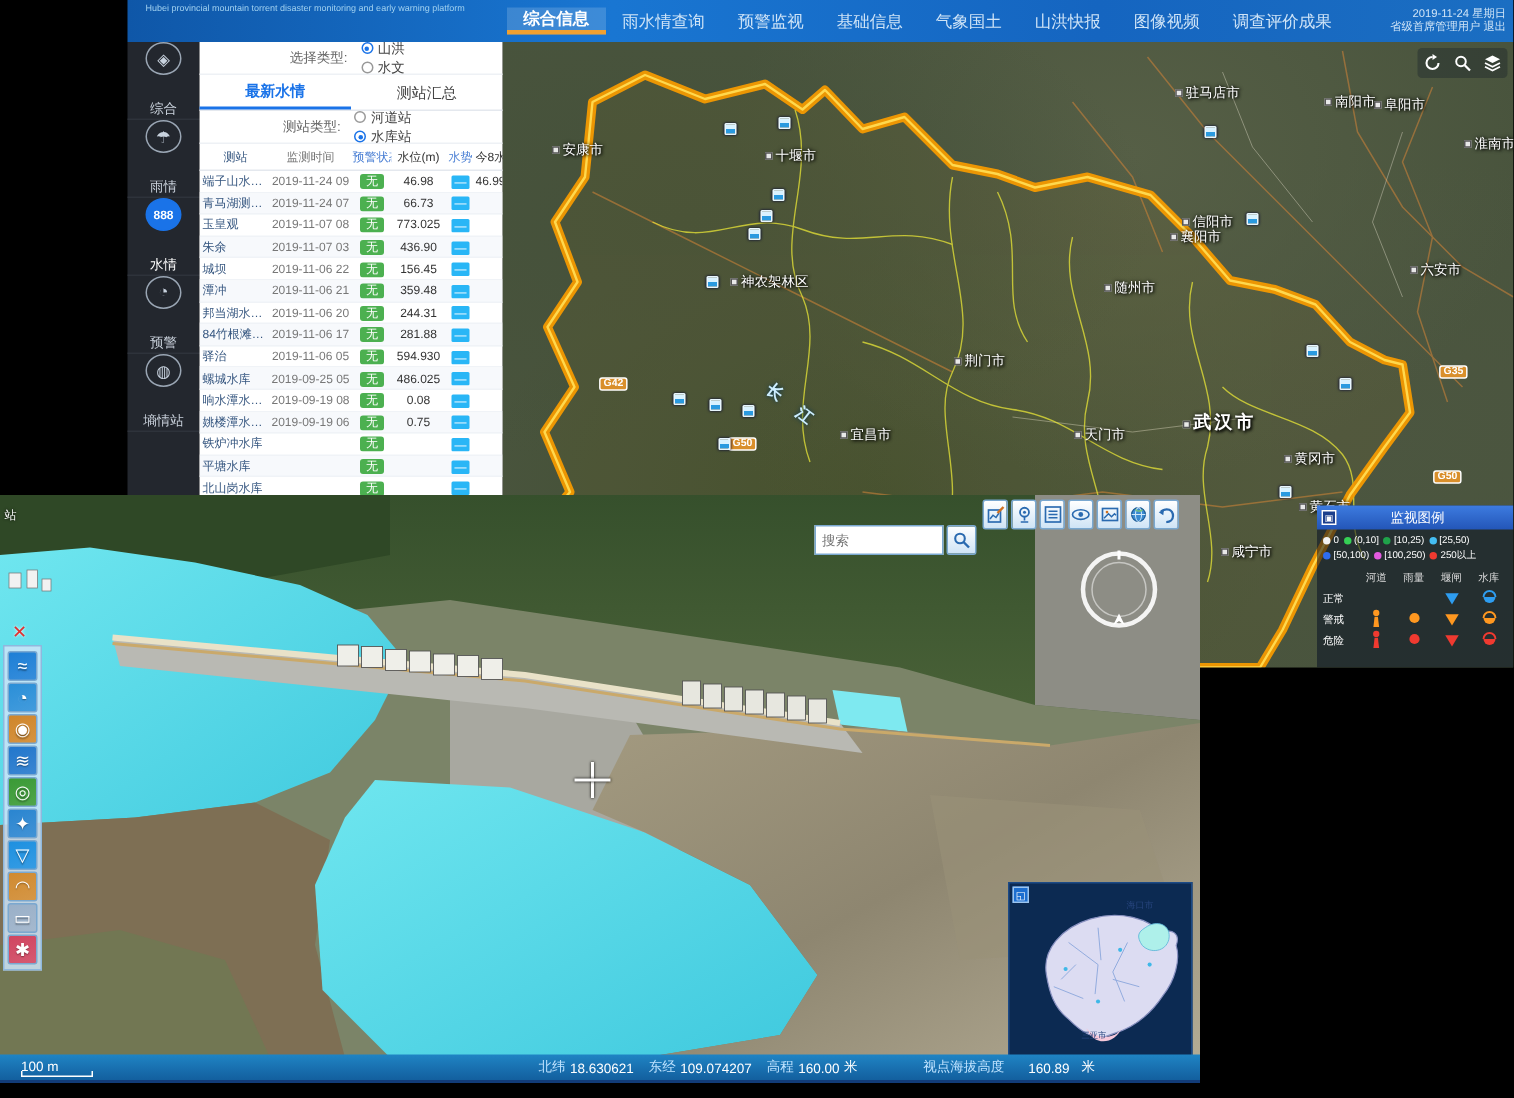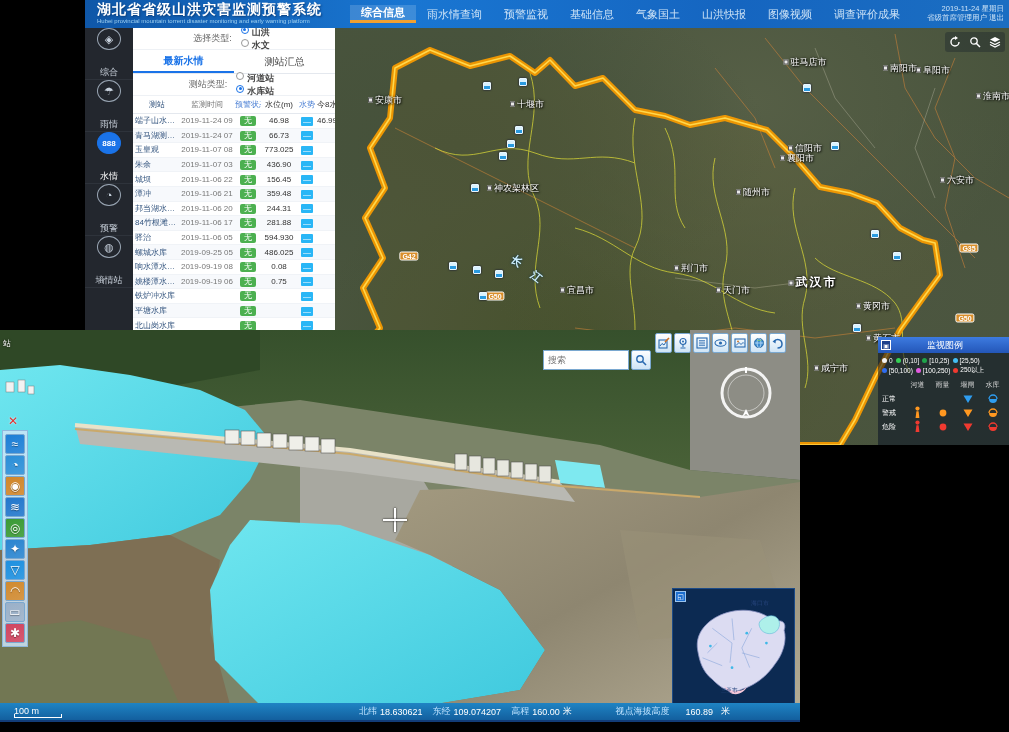--- a/index.html
+++ b/index.html
@@ -36,21 +36,21 @@
     font-size:8px; font-weight:bold; }
   .sb-lbl { color:#c8d0da; font-size:9px; margin-top:16px; }
   .sb-item.active .sb-lbl { color:#fff; }
 
   
   #panel { position:absolute; left:48px; top:28px; width:202px; height:302px;
     background:#fff; z-index:25; font-size:9px; display:flex; flex-direction:column; }
   .fil-row { height:22px; display:flex; align-items:center; justify-content:center;
     color:#555; border-bottom:1px solid #eef1f5; flex:0 0 auto; }
   .fil-row .flbl { margin-right:4px; color:#666; }
-  .radio { display:flex; margin:0 5px; cursor:pointer; color:#444;font-weight:bold; }
+  .radio { display:flex; align-items:center; margin:0 5px; cursor:pointer; color:#444; }
   .rdot { width:8px; height:8px; border:1px solid #999; border-radius:50%; margin-right:3px;
     position:relative; background:#fff; }
   .radio.sel .rdot { border-color:#1a73e8; }
   .radio.sel .rdot::after { content:""; position:absolute; left:1.5px; top:1.5px;
     width:3px; height:3px; border-radius:50%; background:#1a73e8; }
   #tabs { height:24px; display:flex; border-bottom:1px solid #e4e8ee; flex:0 0 auto; }
   .tab { flex:1; display:flex; align-items:center; justify-content:center; color:#444;
     font-size:10px; cursor:pointer; }
   .tab.active { color:#1a73e8; font-weight:bold; border-bottom:2px solid #1a73e8;font-family:Liberation Mono, monospace; }
   #thead { height:18px; display:flex; align-items:center; color:#4a7fd4; font-size:8px;
@@ -172,21 +172,20 @@
     border-left:1px solid #fff; border-bottom:1px solid #fff; border-right:1px solid #fff; }
   #vs-right { margin-left:auto; margin-right:70px; display:flex; align-items:center; }
 </style>
 </head>
 <body>
 
 <div id="app">
 
   <div id="hdr">
     <div class="ttl">
-      <div class="t1">湖北省省级山洪灾害监测预警系统</div>
       <div class="t2">Hubei provincial mountain torrent disaster monitoring and early warning platform</div>
     </div>
     <div id="nav">
         <div class="nav-item active">综合信息</div>
         <div class="nav-item">雨水情查询</div>
         <div class="nav-item">预警监视</div>
         <div class="nav-item">基础信息</div>
         <div class="nav-item">气象国土</div>
         <div class="nav-item">山洪快报</div>
         <div class="nav-item">图像视频</div>
@@ -430,21 +429,21 @@
         <span class="city" style="left: 192px; top: 76px;"><span class="cm"></span>十堰市</span>
         <span class="city" style="left: 565px; top: 40px;"><span class="cm"></span>南阳市</span>
         <span class="city" style="left: 470px; top: 34px;"><span class="cm"></span>驻马店市</span>
         <span class="city" style="left: 598px; top: 42px;"><span class="cm"></span>阜阳市</span>
         <span class="city" style="left: 658px; top: 68px;"><span class="cm"></span>淮南市</span>
         <span class="city" style="left: 470px; top: 120px;"><span class="cm"></span>信阳市</span>
         <span class="city" style="left: 622px; top: 152px;"><span class="cm"></span>六安市</span>
         <span class="city" style="left: 462px; top: 130px;"><span class="cm"></span>襄阳市</span>
         <span class="city" style="left: 418px; top: 164px;"><span class="cm"></span>随州市</span>
         <span class="city" style="left: 178px; top: 160px;"><span class="cm"></span>神农架林区</span>
-        <span class="city" style="left: 318px; top: 240px; margin-left: 38px;"><span class="cm"></span>荆门市</span>
+        <span class="city" style="left: 318px; top: 213px;"><span class="cm"></span>荆门市</span>
         <span class="city" style="left: 242px; top: 262px;"><span class="cm"></span>宜昌市</span>
         <span class="city" style="left: 398px; top: 262px;"><span class="cm"></span>天门市</span>
         <span class="city big" style="left: 478px; top: 254px;"><span class="cm"></span>武汉市</span>
         <span class="city" style="left: 538px; top: 278px;"><span class="cm"></span>黄冈市</span>
         <span class="city" style="left: 548px; top: 310px;"><span class="cm"></span>黄石市</span>
         <span class="city" style="left: 496px; top: 340px;"><span class="cm"></span>咸宁市</span>
       </div>
     <div id="markers">
         <div class="marker" style="left: 188px; top: 54px;"></div>
         <div class="marker" style="left: 152px; top: 58px;"></div>

